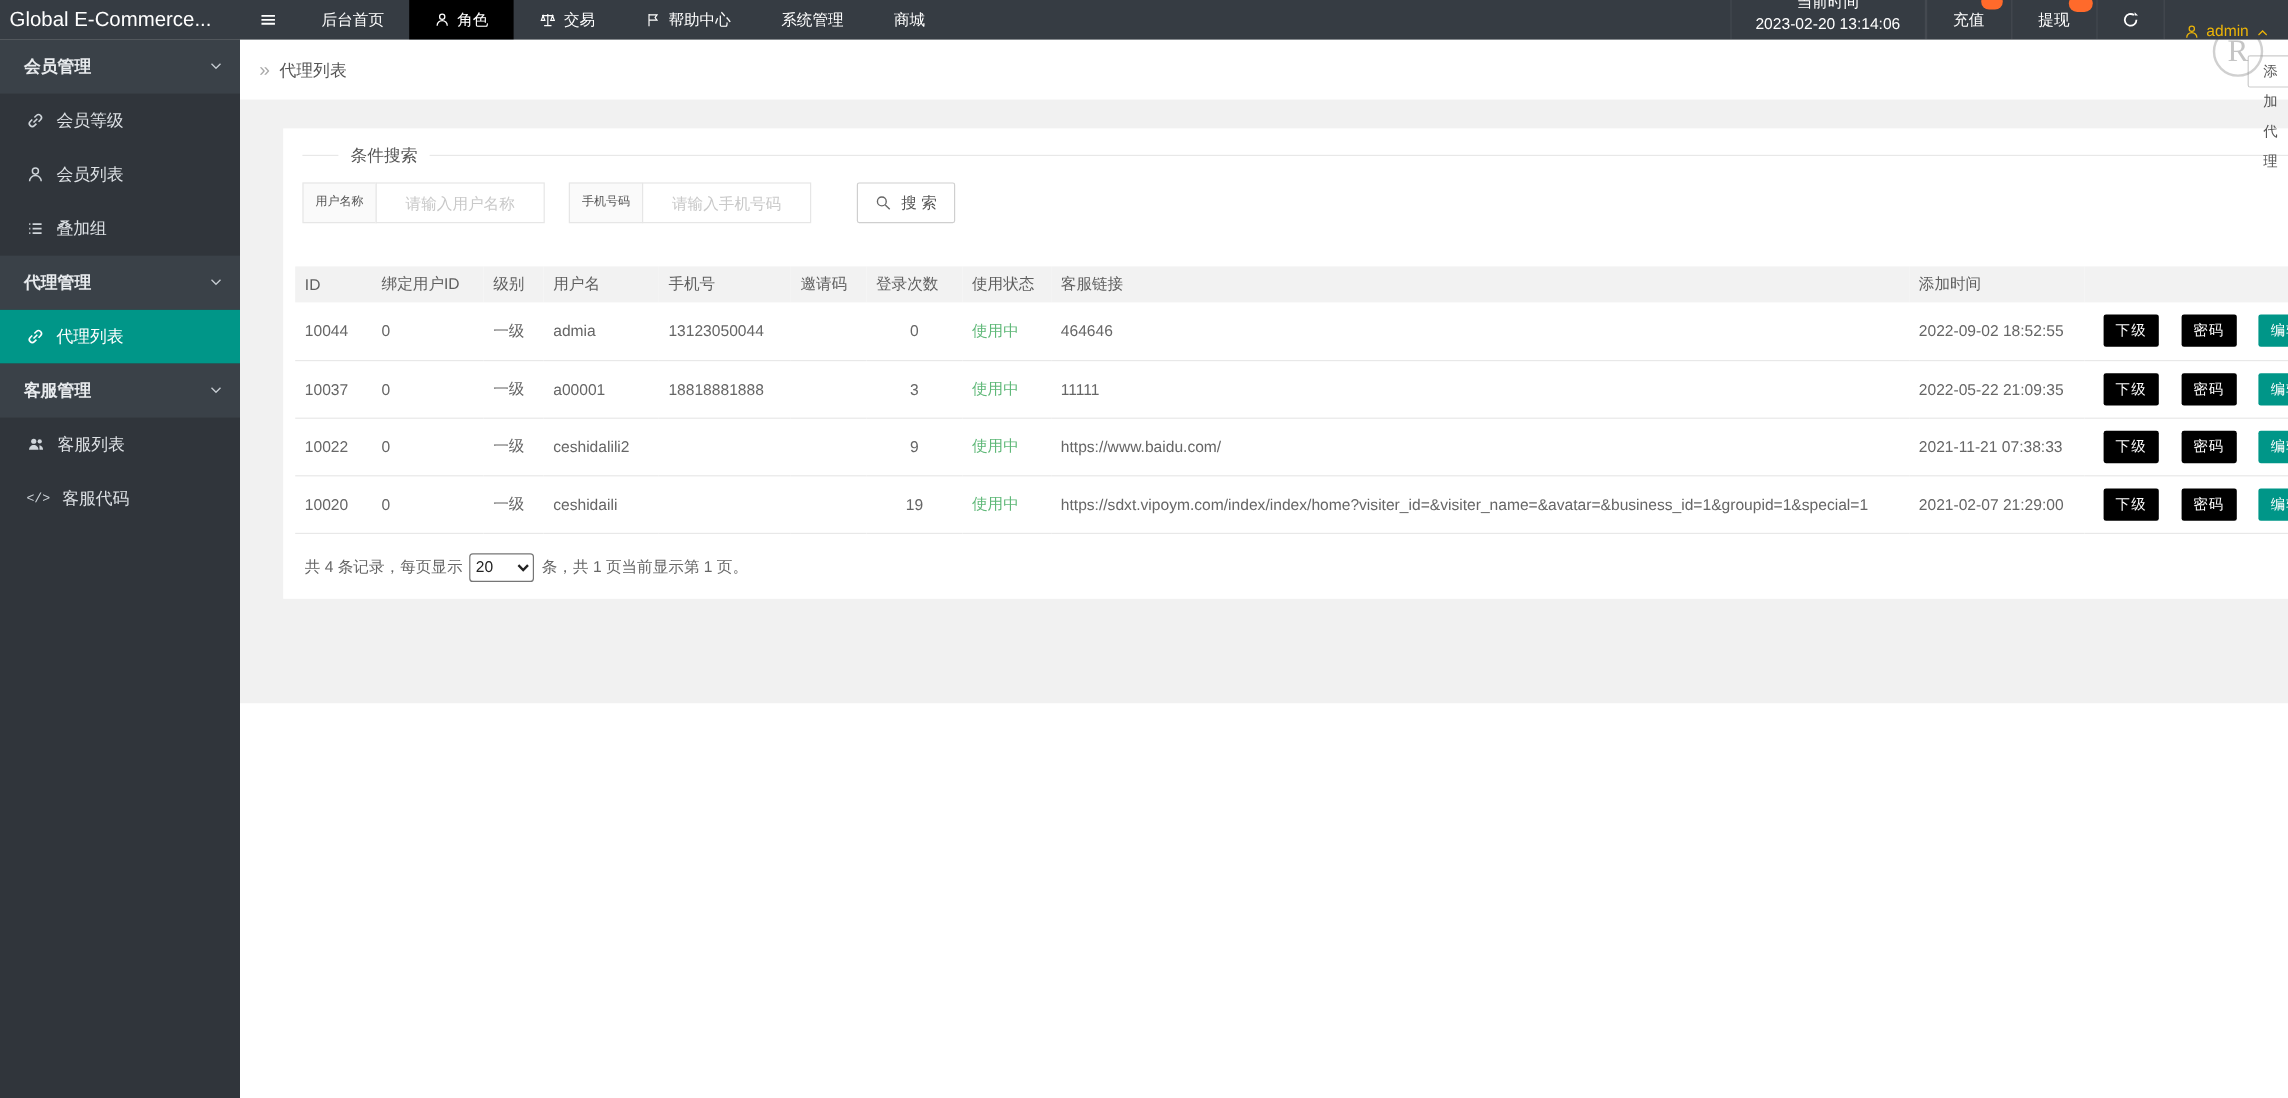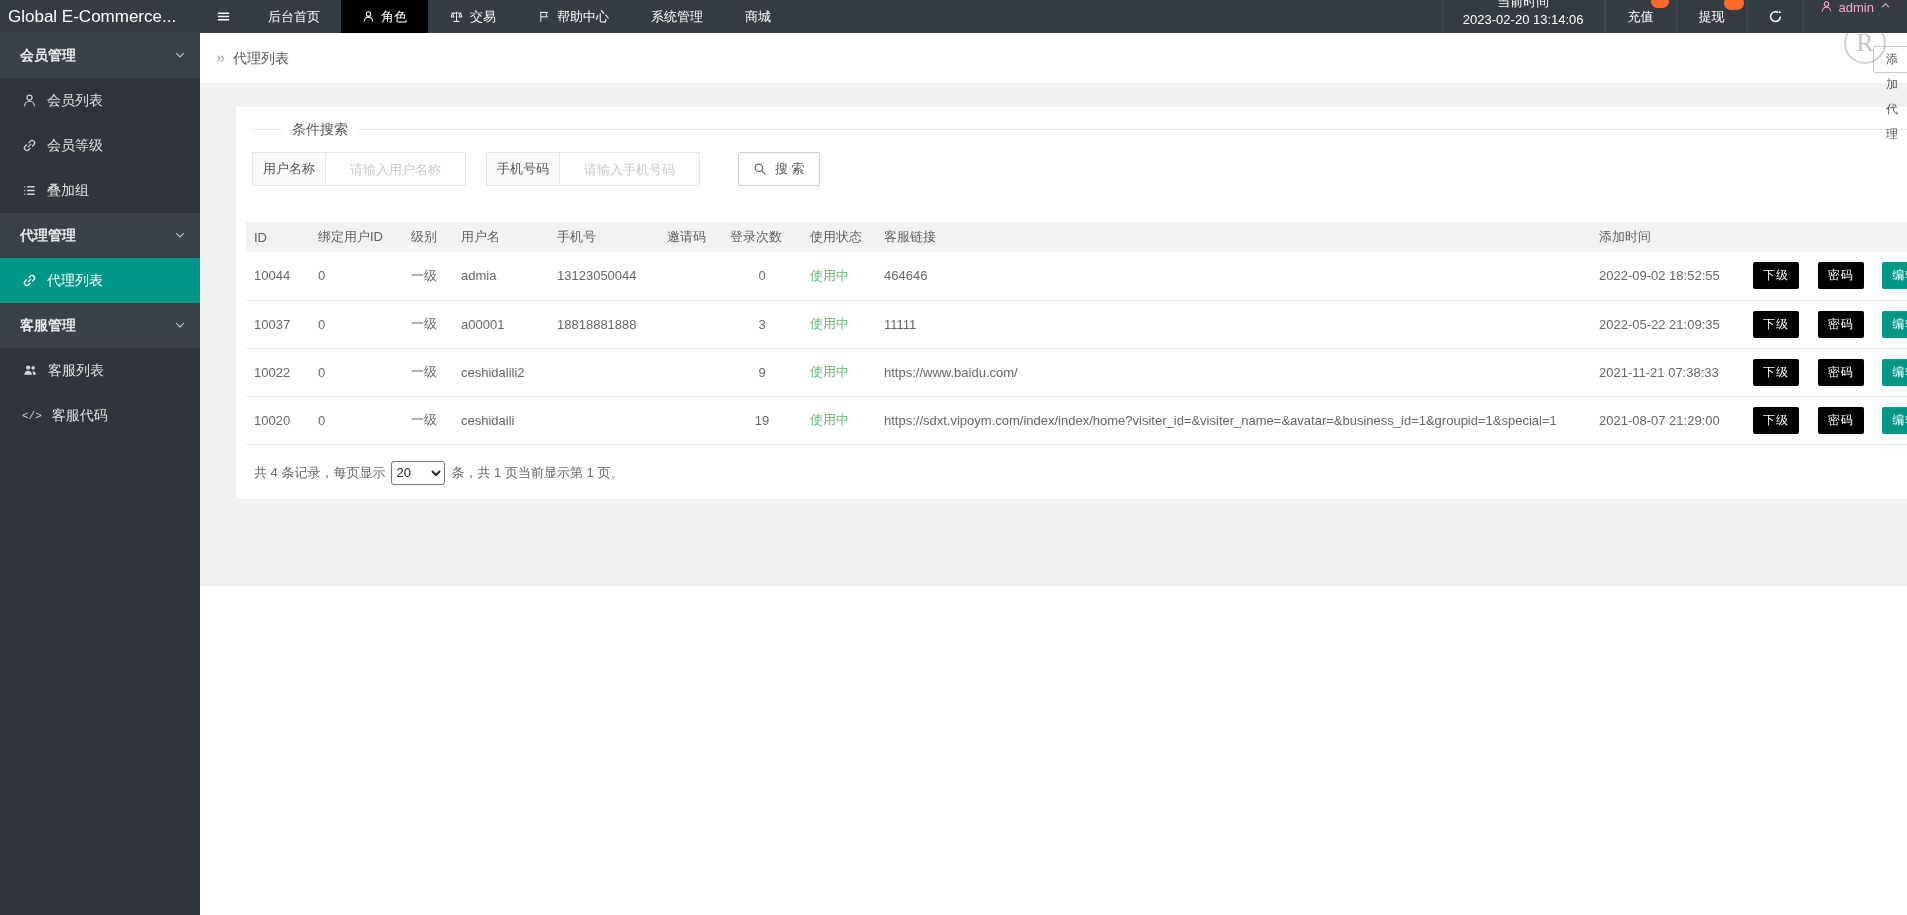--- a/index.html
+++ b/index.html
@@ -24,21 +24,21 @@
     display:flex; flex-direction:column; justify-content:flex-end;
     border-right:1px solid rgba(255,255,255,.07); }
   .nav-time .t-label { position:absolute; top:-7px; left:0; right:0; font-size:13px; color:#fff; }
   .nav-time .t-value { font-size:13px; padding-bottom:6px; white-space:nowrap; }
   .nav-link { position:relative; display:flex; align-items:center; padding:0 22px;
     color:#fff; font-size:13px; cursor:pointer; }
   .badge { position:absolute; background:#ff6a2b; border-radius:8px; }
   .badge.b1 { top:-5px; right:7px; width:18px; height:13px; }
   .badge.b2 { top:-4px; right:3px; width:20px; height:14px; }
   .nav-refresh { display:flex; align-items:center; padding:0 20px; color:#fff; cursor:pointer; }
-  .nav-admin { display:flex; align-items:flex-start; gap:6px; padding:0 16px; color:#f9a8d4;
+  .nav-admin { display:flex; align-items:flex-end; gap:6px; padding:0 16px; color:#eab308;
     font-size:13px; cursor:pointer; }
 
   
   .sidebar { position:absolute; top:33px; left:0; width:200px; height:882px; background:#30353b; }
   .side-group-header { height:45px; line-height:45px; padding:0 20px; background:#3a4148;
     color:#e8ebee; font-size:14px; position:relative; cursor:pointer;font-weight:bold; }
   .side-group-header .chev { position:absolute; right:14px; top:16px; color:#c3c9cf; }
   .side-item { height:45px; display:flex; align-items:center; gap:10px; padding-left:22px;
     color:#dde1e5; font-size:14px; cursor:pointer; }
   .side-item svg, .side-item .code-glyph { color:#cfd5da; }
@@ -62,21 +62,21 @@
   .content { position:absolute; top:83px; left:200px; width:1707px; height:503px;
     background:#f1f1f1; overflow:hidden; }
   .card { margin:24px 0 0 36px; width:1840px; background:#fff; padding:14px 10px 14px 10px; }
 
   .fieldset { position:relative; margin:8px 6px 0 6px; border-top:1px solid #e8e8e8; }
   .legend { position:absolute; top:-9px; left:30px; background:#fff; padding:0 10px;
     font-size:14px; color:#555; }
   .search-row { display:flex; align-items:center; margin:22px 0 0 6px; }
   .input-group { display:flex; margin-right:20px; }
   .addon { height:34px; line-height:32px; padding:0 10px; background:#fafafa;
-    border:1px solid #e6e6e6; font-size:13px; color:#555; white-space:nowrap; }
+    border:1px solid #e6e6e6; font-size:10px; color:#555; white-space:nowrap; }
   .input-group input { width:141px; height:34px; border:1px solid #e6e6e6; margin-left:-1px;
     padding:0 10px; font-size:13px; color:#666; outline:none;
     font-family:"Liberation Sans","DejaVu Sans",sans-serif;text-align:center; }
   .input-group input::placeholder { color:#c9c9c9; }
   .search-btn { height:34px; display:flex; align-items:center; gap:8px; padding:0 14px;
     margin-left:18px; background:#fff; border:1px solid #cfcfcf; border-radius:2px;
     font-size:13px; color:#555; cursor:pointer; }
 
   table { margin-top:36px; width:1791px; table-layout:fixed; border-collapse:collapse; }
   th { background:#f2f2f2; height:30px; font-size:13px; color:#5f5f5f; font-weight:normal;
@@ -172,29 +172,29 @@
 
 <div class="sidebar">
   <div class="side-group-header">
     <span>会员管理</span>
     <svg class="chev" width="12" height="12" viewBox="0 0 16 16">
         <path d="M3 5.5l5 5 5-5" fill="none" stroke="currentColor" stroke-width="1.5"></path>
       </svg>
   </div>
   <div class="side-item">
     <svg width="15" height="15" viewBox="0 0 16 16">
+        <path d="M6.3 9.7l3.4-3.4M5.2 7L3.4 8.8a2.6 2.6 0 0 0 3.7 3.7l1.8-1.8M7.1 5.3l1.8-1.8a2.6 2.6 0 0 1 3.7 3.7L10.8 9" fill="none" stroke="currentColor" stroke-width="1.4"></path>
+      </svg>
+    <span>会员等级</span>
+  </div>
+  <div class="side-item">
+    <svg width="15" height="15" viewBox="0 0 16 16">
         <path d="M8 7.6a2.7 2.7 0 1 0 0-5.4 2.7 2.7 0 0 0 0 5.4zM2.8 14c0-2.9 2.3-5.2 5.2-5.2S13.2 11.1 13.2 14" fill="none" stroke="currentColor" stroke-width="1.3"></path>
       </svg>
     <span>会员列表</span>
-  </div>
-  <div class="side-item">
-    <svg width="15" height="15" viewBox="0 0 16 16">
-        <path d="M6.3 9.7l3.4-3.4M5.2 7L3.4 8.8a2.6 2.6 0 0 0 3.7 3.7l1.8-1.8M7.1 5.3l1.8-1.8a2.6 2.6 0 0 1 3.7 3.7L10.8 9" fill="none" stroke="currentColor" stroke-width="1.4"></path>
-      </svg>
-    <span>会员等级</span>
   </div>
   <div class="side-item">
     <svg width="15" height="15" viewBox="0 0 16 16">
         <path d="M5.5 4h8M5.5 8h8M5.5 12h8M2.5 4h1M2.5 8h1M2.5 12h1" fill="none" stroke="currentColor" stroke-width="1.5"></path>
       </svg>
     <span>叠加组</span>
   </div>
 
   <div class="side-group-header">
     <span>代理管理</span>
@@ -347,21 +347,21 @@
         <tr>
           <td>10020</td>
           <td>0</td>
           <td>一级</td>
           <td>ceshidaili</td>
           <td></td>
           <td></td>
           <td class="c-center">19</td>
           <td class="status">使用中</td>
           <td>https://sdxt.vipoym.com/index/index/home?visiter_id=&amp;visiter_name=&amp;avatar=&amp;business_id=1&amp;groupid=1&amp;special=1</td>
-          <td>2021-08-07 21:29:00</td>
+          <td>2021-02-07 21:29:00</td>
           <td class="actions">
             <button class="btn btn-blue">下级</button>
             <button class="btn btn-blue">密码</button>
             <button class="btn btn-green">编辑</button>
           </td>
         </tr>
       </tbody>
     </table>
 
     <div class="pager">

